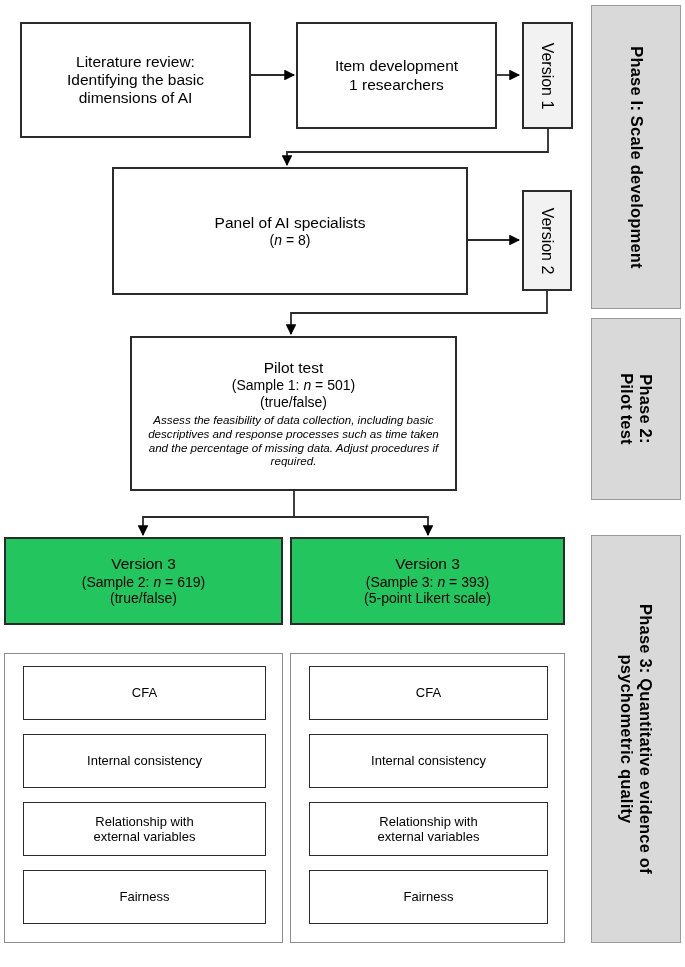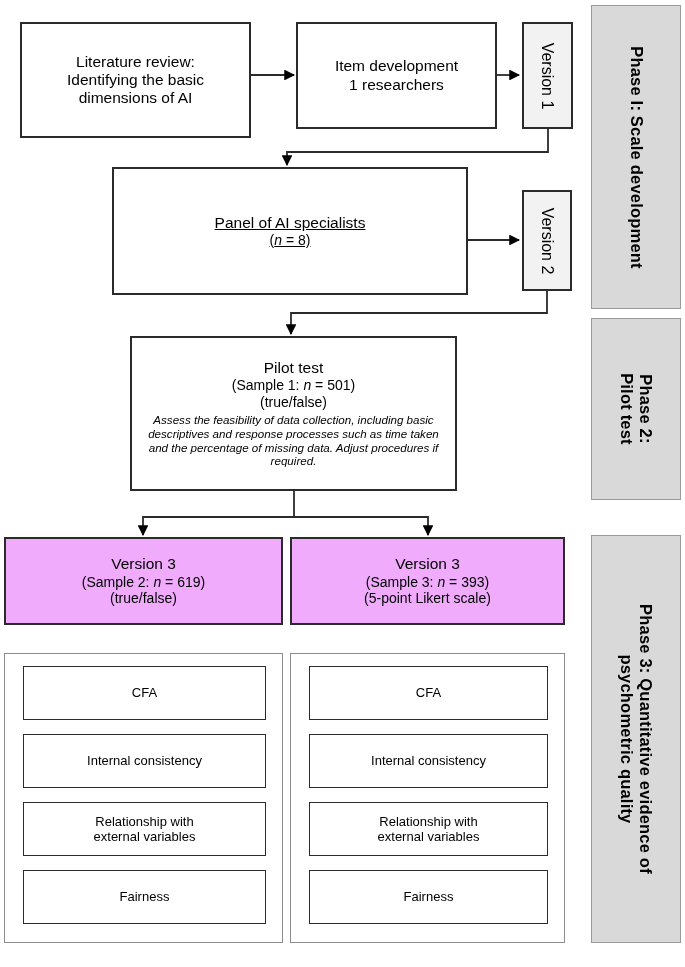--- a/index.html
+++ b/index.html
@@ -34,21 +34,21 @@
     display: flex;
     flex-direction: column;
     align-items: center;
     justify-content: center;
     text-align: center;
     background: #ffffff;
     border: 2px solid #2b2b2b;
     line-height: 1.18;
   }
   .node.gray {
-    background: #f0abfc;
+    background: #22c55e;
   }
   .node.thin {
     border: 1.5px solid #2b2b2b;
   }
   .node .ln {
     display: block;
     white-space: nowrap;
   }
   .t-head {
     font-size: 15.5px;
@@ -146,21 +146,21 @@
 
   <div class="node" style="left:296px; top:22px; width:201px; height:107px;align-items:center;">
     <span class="ln t-head">Item development</span>
     <span class="ln t-head">1 researchers</span>
   </div>
 
   <div class="vers" style="left:522px; top:22px; width:51px; height:107px;">
     <span class="vwrap">Version 1</span>
   </div>
 
-  <div class="node" style="left:112px; top:167px; width:356px; height:128px; padding:6px 10px;text-decoration:underline;">
+  <div class="node" style="left:112px; top:167px; width:356px; height:128px; padding:6px 10px;">
     <span class="ln t-head">Panel of AI specialists</span>
     <span class="ln t-sub">
       <span>(</span><span class="it">n</span><span> = 8)</span>
     </span>
   </div>
 
   <div class="vers" style="left:522px; top:190px; width:50px; height:101px;">
     <span class="vwrap">Version 2</span>
   </div>
 

